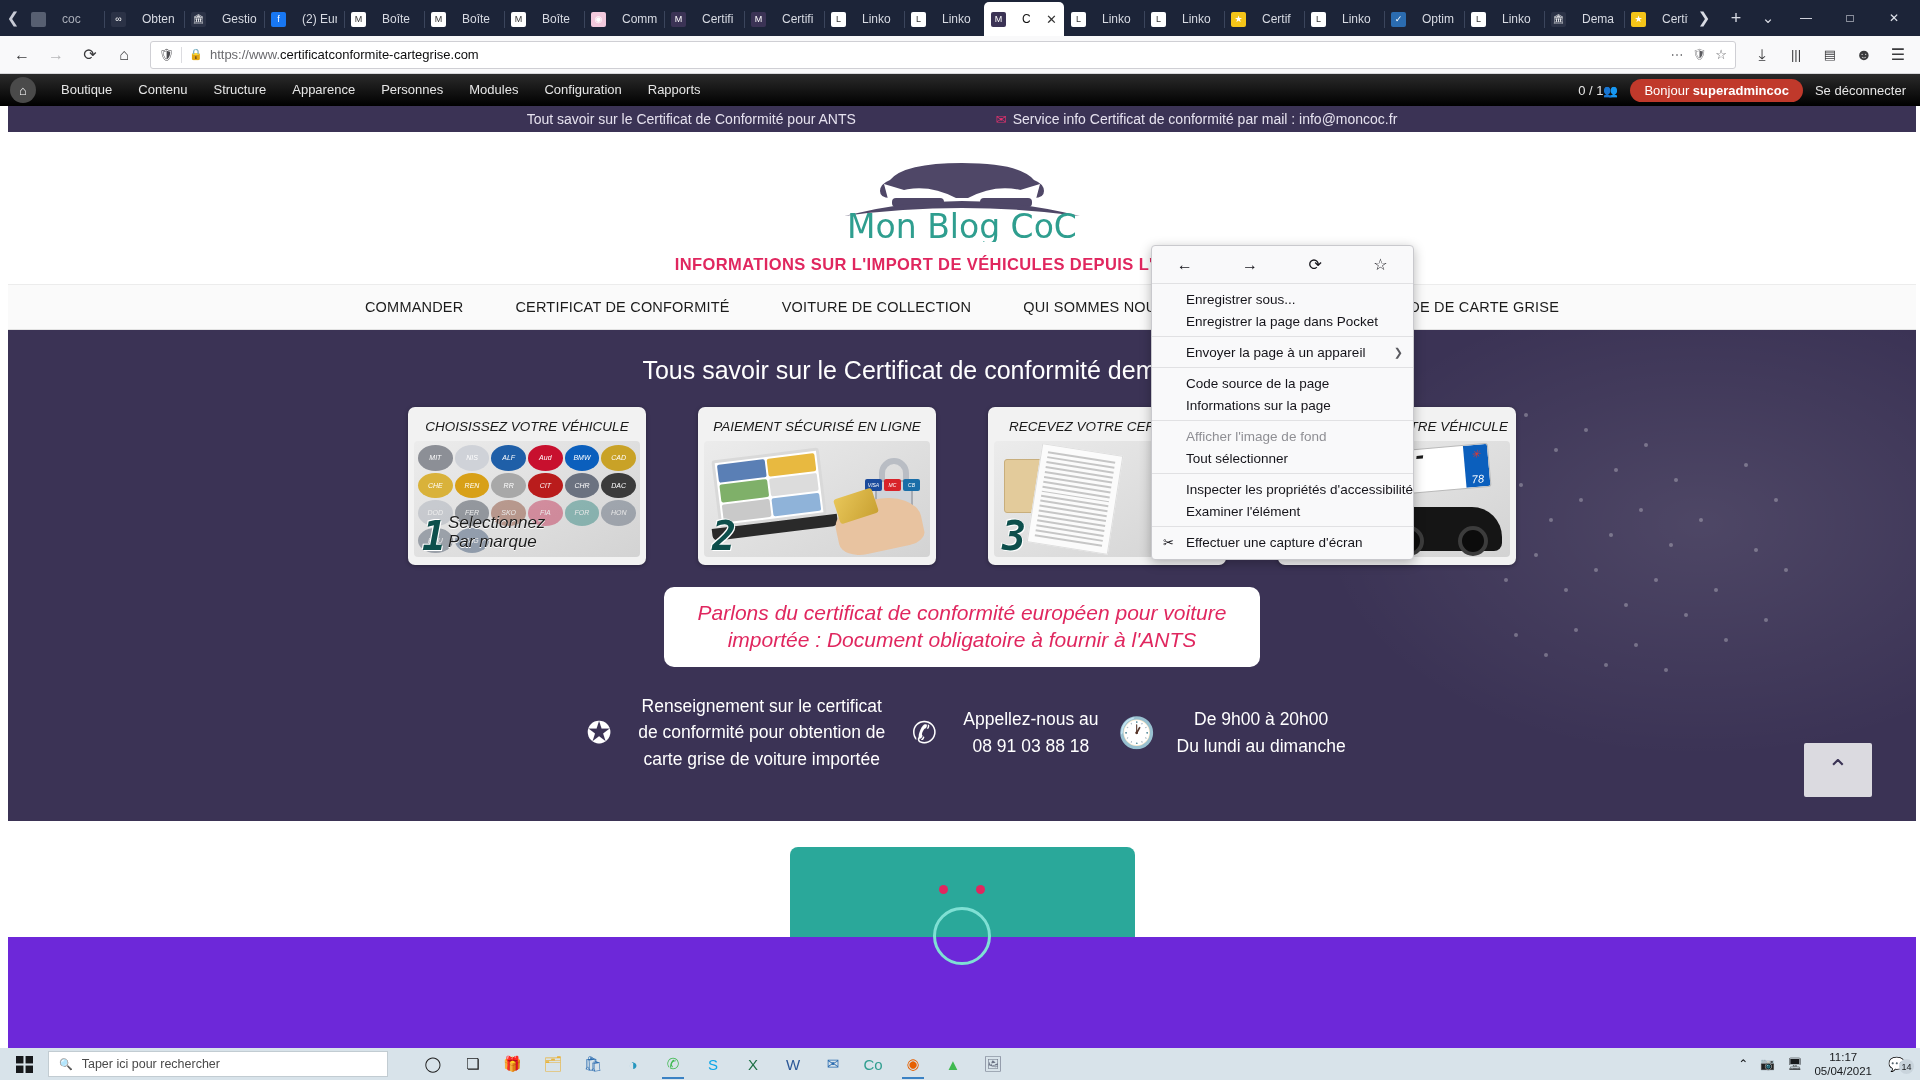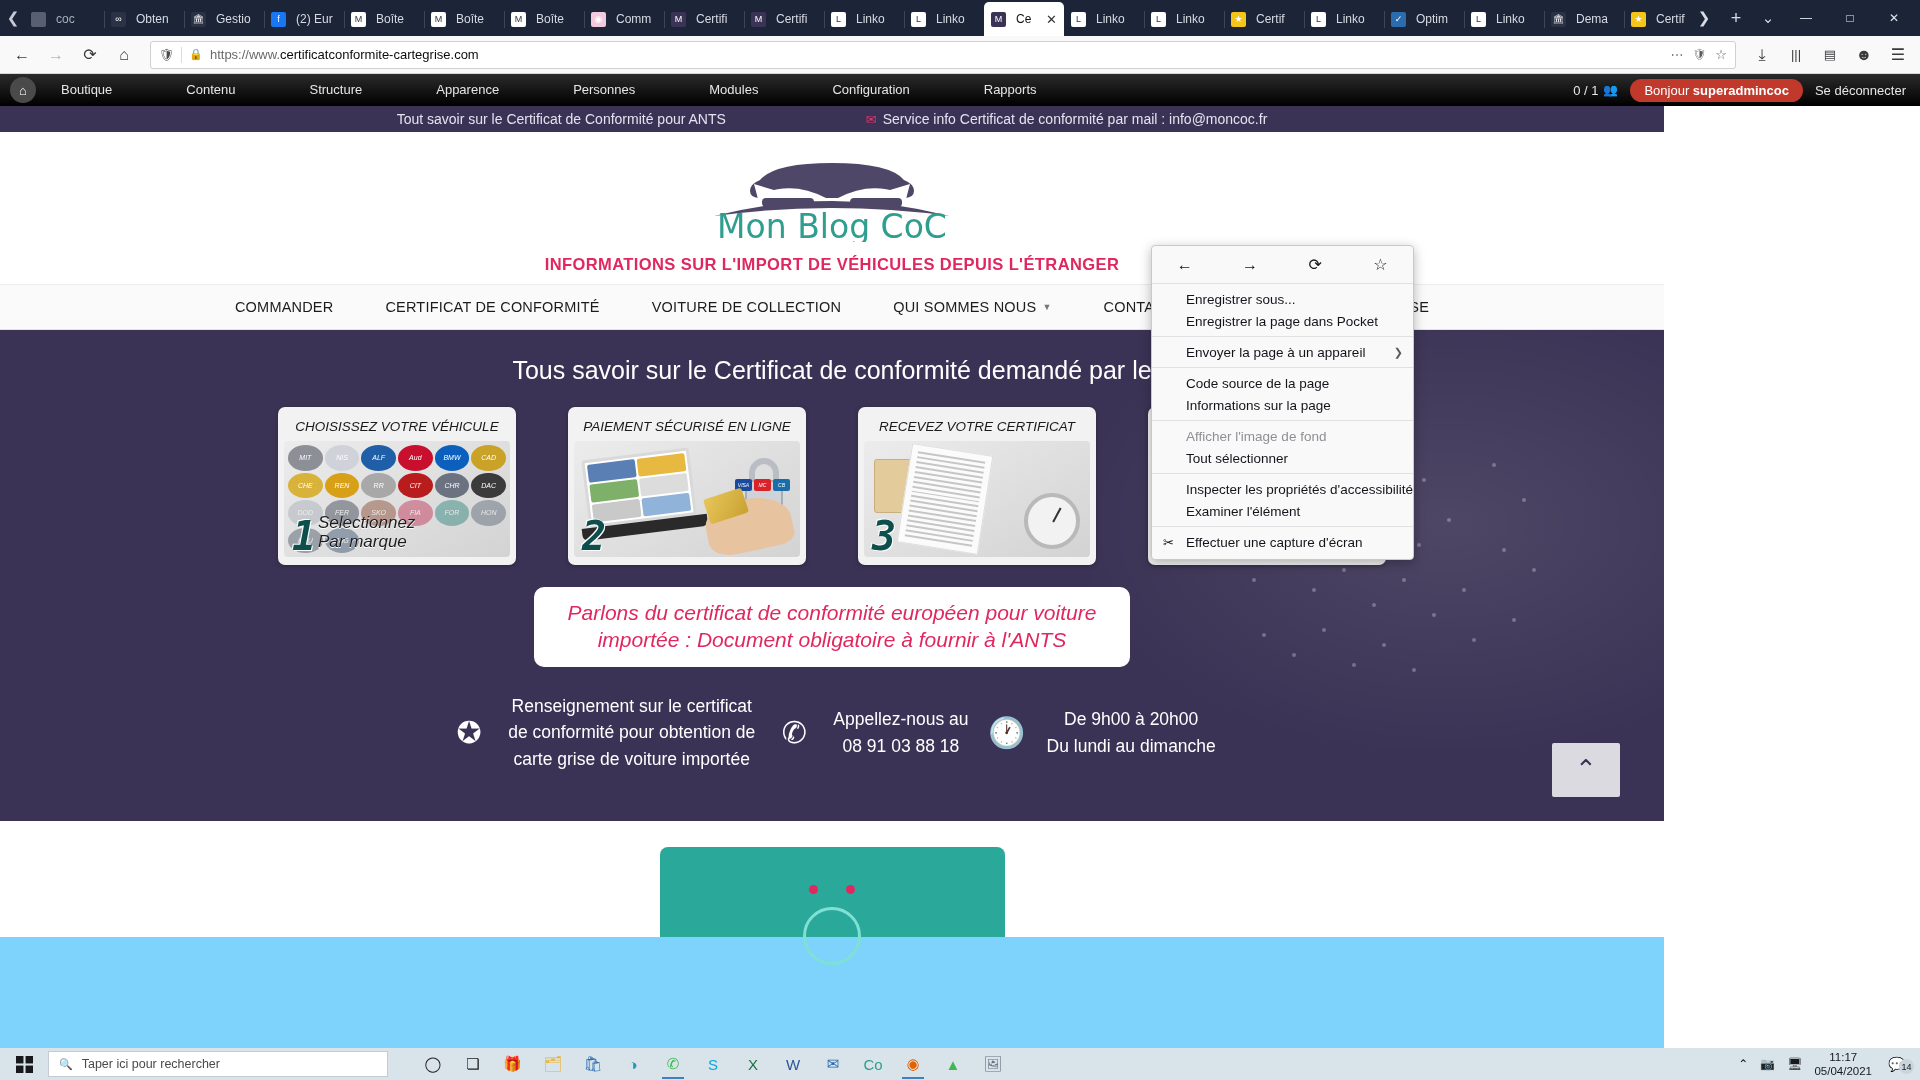--- a/index.html
+++ b/index.html
@@ -16,21 +16,21 @@
   .tabstrip {
     height: 36px; background: #1c2438; display: flex; align-items: flex-end;
     position: relative; padding-left: 2px;
   }
   .tab-scroll-arrow {
     width: 22px; height: 36px; display: flex; align-items: center; justify-content: center;
     color: #c8cbd6; font-size: 15px; flex: none;
   }
   .tab {
     height: 34px; min-width: 0; width: 80px; flex: 0 0 80px;
-    display: flex; align-items: center; gap: 10px;
+    display: flex; align-items: center; gap: 16px;
     padding: 0 7px; color: #d8dbe3; font-size: 12px;
     border-top-left-radius: 5px; border-top-right-radius: 5px;
     position: relative; overflow: hidden; white-space: nowrap;
   }
   .tab + .tab::before {
     content: ""; position: absolute; left: 0; top: 9px; height: 17px; width: 1px;
     background: #3b455c;
   }
   .tab.active { background: #fff; color: #111; z-index: 3; }
   .tab.active::before, .tab.active + .tab::before { background: transparent; }
@@ -70,28 +70,28 @@
     height: 32px; background: linear-gradient(180deg,#2b2b2b 0%,#111 60%,#000 100%);
     display: flex; align-items: center; color: #e6e6e6; font-size: 13px;
   }
   .admin-home {
     width: 26px; height: 26px; border-radius: 50%; background: #4a4a4a;
     margin: 0 12px 0 10px; display: flex; align-items: center; justify-content: center;
     color: #fff; font-size: 13px; flex: none;
   }
   .admin-item { padding: 0 13px; line-height: 32px; white-space: nowrap; }
   .admin-right { margin-left: auto; display: flex; align-items: center; gap: 12px; padding-right: 14px; white-space: nowrap; }
-  .admin-count { display: flex; align-items: flex-start; gap: 5px; font-size: 13px; }
+  .admin-count { display: flex; align-items: flex-end; font-size: 13px; }
   .admin-greet {
     background: #c0392b; border-radius: 12px; padding: 4px 14px; color: #fff; font-size: 13px;
   }
   .admin-greet b { font-weight: 700; }
 
   
-  #page { position: absolute; top: 106px; left: 0; width: 1664px; height: 942px; overflow: hidden; background: #7dd3fc; }
+  #page { position: absolute; top: 106px; left: 8px; width: 1908px; height: 942px; overflow: hidden; background: #6d28d9; }
 
   .topinfo {
     height: 26px; background: #3b3355; color: #e6e2ef; font-size: 14px;
     display: flex; align-items: center; justify-content: center; gap: 140px;
   }
   .topinfo .ti-mail { display: flex; align-items: center; gap: 6px; }
   .ti-badge { color: #e4326e; font-size: 13px; }
 
   .site-header { background: #fff; padding: 14px 0 10px; text-align: center; }
   .logo-wrap { display: inline-block; }
@@ -358,21 +358,21 @@
       <div class="navbtn">⤓</div>
       <div class="navbtn" style="font-size:13px;">|||</div>
       <div class="navbtn" style="font-size:13px;">▤</div>
       <div class="navbtn">☻</div>
       <div class="navbtn">☰</div>
     </div>
   </div>
 
   <div class="admin-bar">
     <div class="admin-home">⌂</div>
-    <div id="admin-items" style="display:flex;gap:48px;">
+    <div id="admin-items" style="display:flex;">
         <span class="admin-item">Boutique</span>
         <span class="admin-item">Contenu</span>
         <span class="admin-item">Structure</span>
         <span class="admin-item">Apparence</span>
         <span class="admin-item">Personnes</span>
         <span class="admin-item">Modules</span>
         <span class="admin-item">Configuration</span>
         <span class="admin-item">Rapports</span>
       </div>
     <div class="admin-right">

